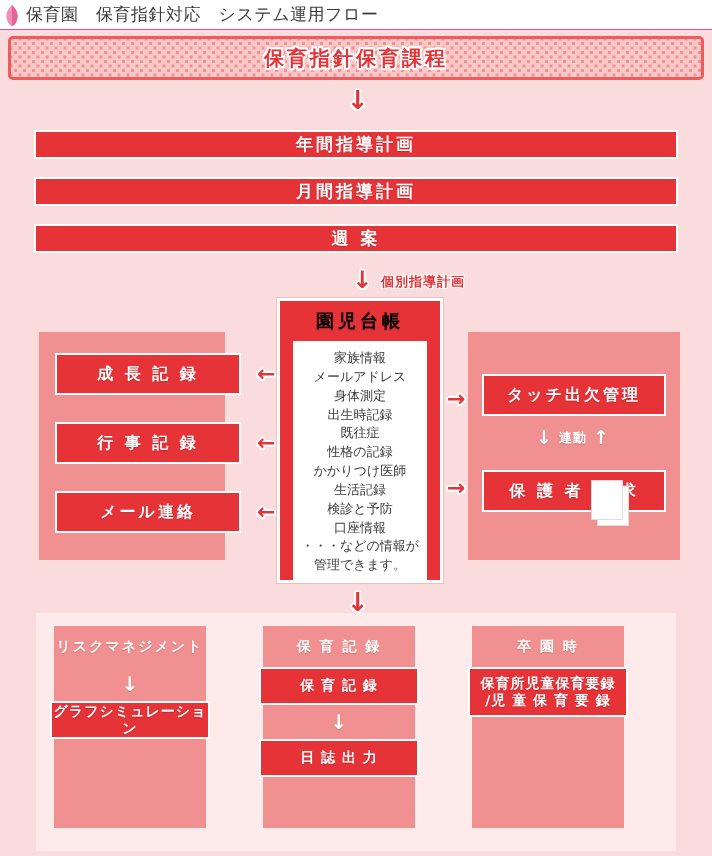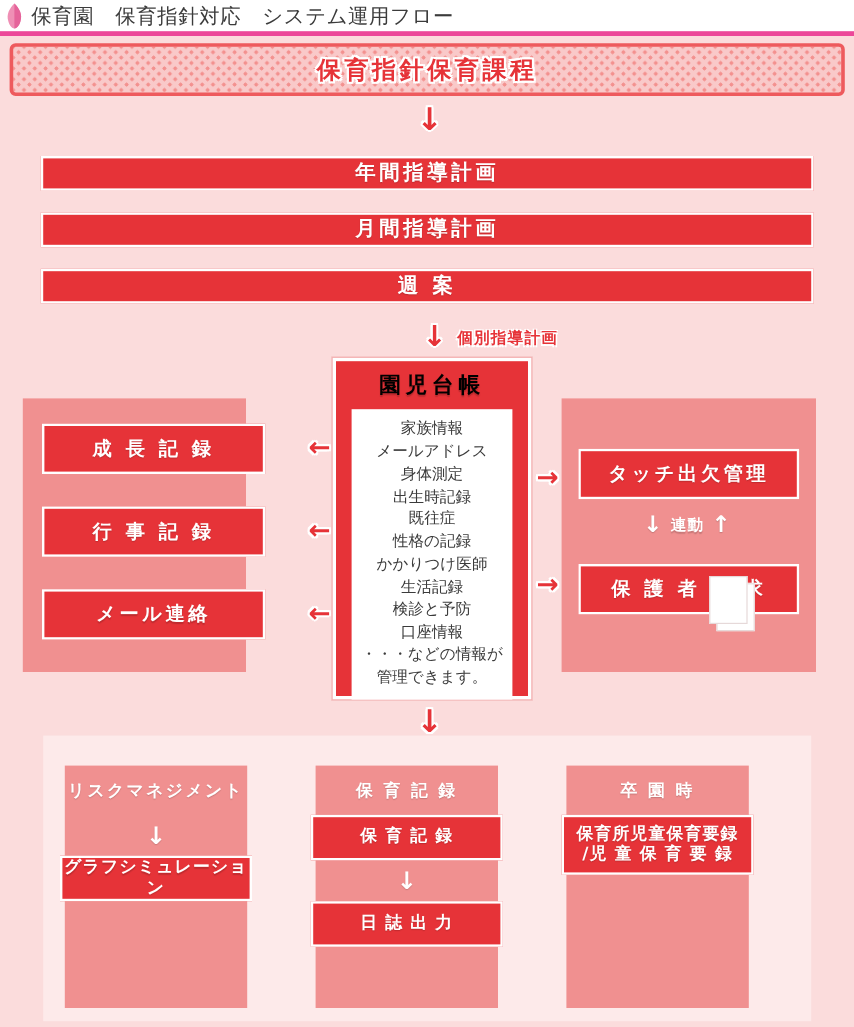--- a/index.html
+++ b/index.html
@@ -12,21 +12,21 @@
     overflow: hidden;
   }
 
   
   .header {
     height: 30px;
     display: flex;
     align-items: center;
     padding-left: 4px;
     background: #ffffff;
-    border-bottom: 4px solid #ec4899;
+    border-bottom: 1px solid #ec4899;
   }
   .petal-icon {
     width: 16px; height: 22px;
     margin-right: 6px;
     flex: 0 0 auto;
     position: relative;
   }
   .petal-icon svg { display:block; }
   .header-title {
     font-size: 17px;
@@ -128,21 +128,21 @@
     text-shadow:
       -1.2px -1.2px 0 #fff, 1.2px -1.2px 0 #fff,
       -1.2px 1.2px 0 #fff, 1.2px 1.2px 0 #fff;
   }
 
   
   .panel {
     position: absolute;
     background: #f09090;
   }
-  #panel-left  { left: 19px;  top: 302px; width: 186px; height: 228px; }
+  #panel-left  { left: 39px;  top: 302px; width: 186px; height: 228px; }
   #panel-right { left: 468px; top: 302px; width: 212px; height: 228px; padding-left: 16px; }
 
   .sidebox {
     position: absolute;
     left: 16px;
     width: 186px;
     height: 42px;
     font-size: 16px;
   }
   #panel-right .sidebox { left: 14px; width: 184px; }
@@ -224,21 +224,21 @@
 
   
   #bottom-container {
     position: absolute;
     left: 36px; top: 583px;
     width: 640px; height: 238px;
     background: #fdeaea;
   }
   .bpanel {
     position: absolute;
-    top: 25px;
+    top: 13px;
     width: 152px;
     height: 202px;
     background: #f09090;
     display: flex;
     flex-direction: column;
     align-items: center;
     padding-top: 12px;
   }
   #bpanel-risk   { left: 18px; }
   #bpanel-record { left: 227px; }

